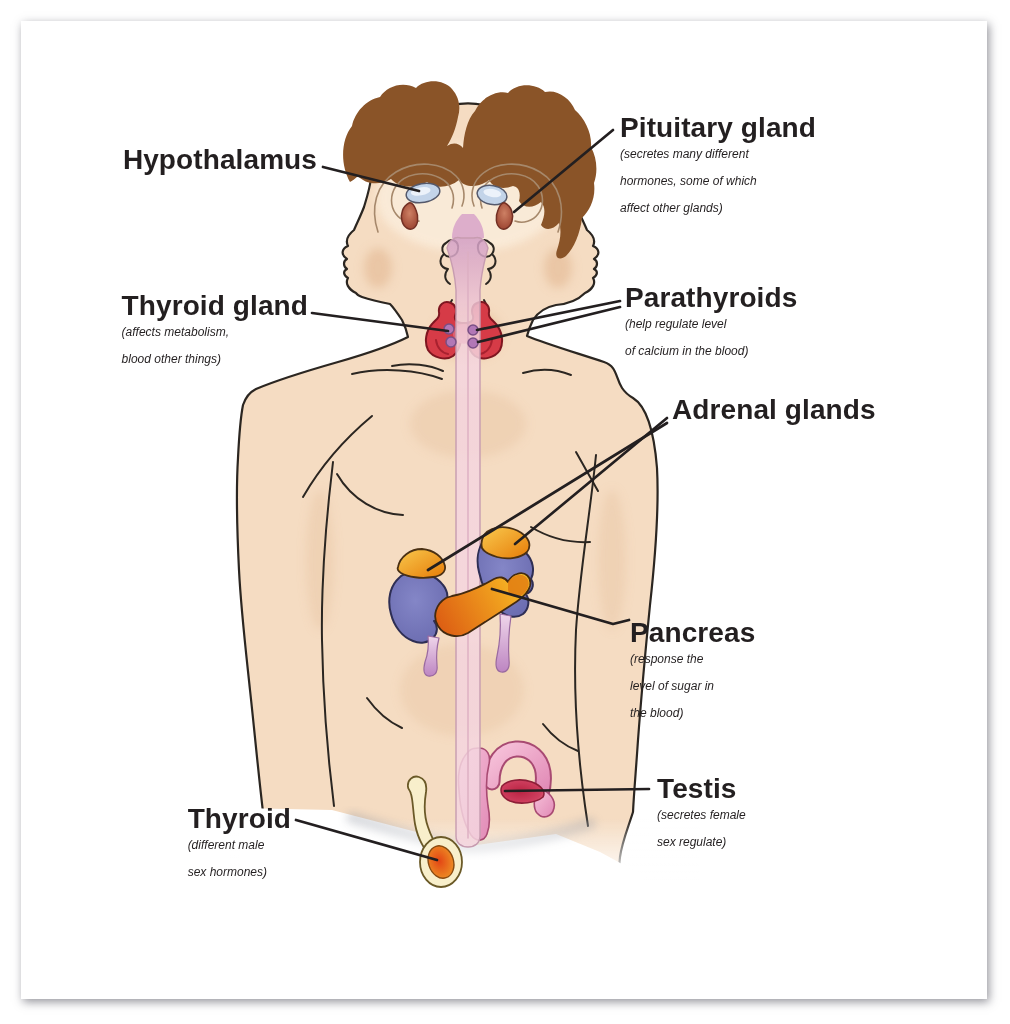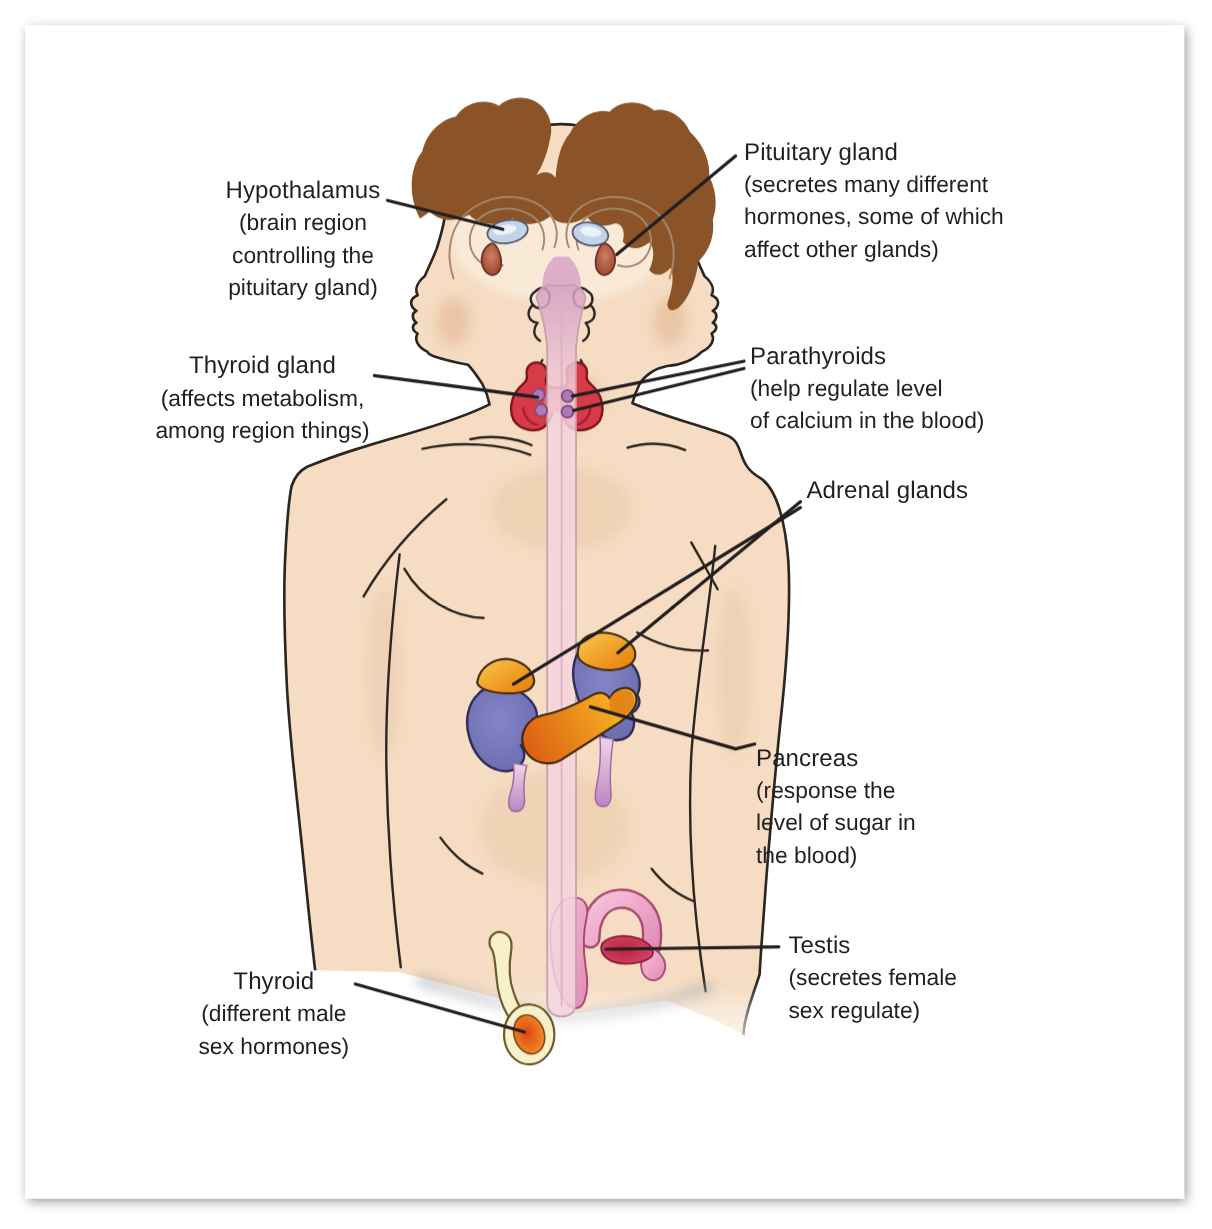--- a/index.html
+++ b/index.html
@@ -2,23 +2,23 @@
 <html style="--page_bg: #ffffff; --skin: #f5dcc2; --skin_shade: #dfb28a; --hair: #8a5428; --outline: #2b2621; --brain_line: #a6886b; --hypothalamus: #c3d4e9; --pituitary_dark: #8f3423; --thyroid: #d63b47; --thyroid_dark: #a8212f; --parathyroid: #b277b6; --kidney: #6c6db3; --adrenal: #efa01e; --pancreas: #e8821c; --spinal_cord: #f3d0db; --uterus: #f3aecd; --ovary: #c22848; --testis_sac: #f8efcb; --testis_core: #e34515; --leader_line: #231f20; --label_text: #231f20;"><head>
 <meta charset="utf-8">
 <style>
   html,body{margin:0;padding:0;background:#fff;}
   body{width:1010px;height:1024px;position:relative;overflow:hidden;
        font-family:"Liberation Sans",sans-serif;color:var(--label_text,#231f20);}
   .card{position:absolute;left:21px;top:21px;width:966px;height:978px;background:#fff;
         box-shadow:2px 3px 9px rgba(60,60,72,.55);}
   svg.fig{position:absolute;left:0;top:0;width:1010px;height:1024px;}
   .glabel{position:absolute;line-height:27px;}
-  .glabel.right{text-align:center;}
-  .gname{font-weight:400;font-size:20px;letter-spacing:.1px;}
-  .gdesc{font-size:19px;white-space:pre-line;}
+  .glabel.right{text-align:left;}
+  .gname{font-weight:700;font-size:28px;letter-spacing:.1px;}
+  .gdesc{font-size:12px;white-space:pre-line;font-style:italic;}
   
   .c-skin{fill:var(--skin,#f5dcc2);}
   .c-hair{fill:var(--hair,#8a5428);}
   .c-thy{fill:var(--thyroid,#d63b47);}
   .c-para{fill:var(--parathyroid,#b277b6);}
   .c-sac{fill:var(--testis_sac,#f8efcb);}
   .outline{stroke:var(--outline,#2b2621);stroke-width:2.2;}
   .thin{stroke:var(--outline,#2b2621);stroke-width:2;fill:none;}
   .brainline{stroke:var(--brain_line,#a6886b);stroke-width:1.6;fill:none;}
   .leader{stroke:var(--leader_line,#231f20);stroke-width:2.7;fill:none;}
@@ -262,36 +262,33 @@
       <path d="M 667,423 L 428,570"></path>
       <path d="M 492,589 L 613,624 L 629,620"></path>
       <path d="M 505,791 L 649,789"></path>
       <path d="M 296,820 L 437,860"></path>
     </g>
   </g>
 </svg>
 
 <div class="glabel right" style="top:146px;right:693px">
   <div class="gname">Hypothalamus</div>
-  <div class="gdesc">(brain region
-controlling the
-pituitary gland)</div>
 </div>
 
 <div class="glabel" style="top:114px;left:620px">
   <div class="gname">Pituitary gland</div>
   <div class="gdesc">(secretes many different
 hormones, some of which
 affect other glands)</div>
 </div>
 
 <div class="glabel right" style="top:292px;right:702px">
   <div class="gname">Thyroid gland</div>
   <div class="gdesc">(affects metabolism,
-among region things)</div>
+blood other things)</div>
 </div>
 
 <div class="glabel" style="top:284px;left:625px">
   <div class="gname">Parathyroids</div>
   <div class="gdesc">(help regulate level
 of calcium in the blood)</div>
 </div>
 
 <div class="glabel" style="top:396px;left:672px">
   <div class="gname">Adrenal glands</div>

